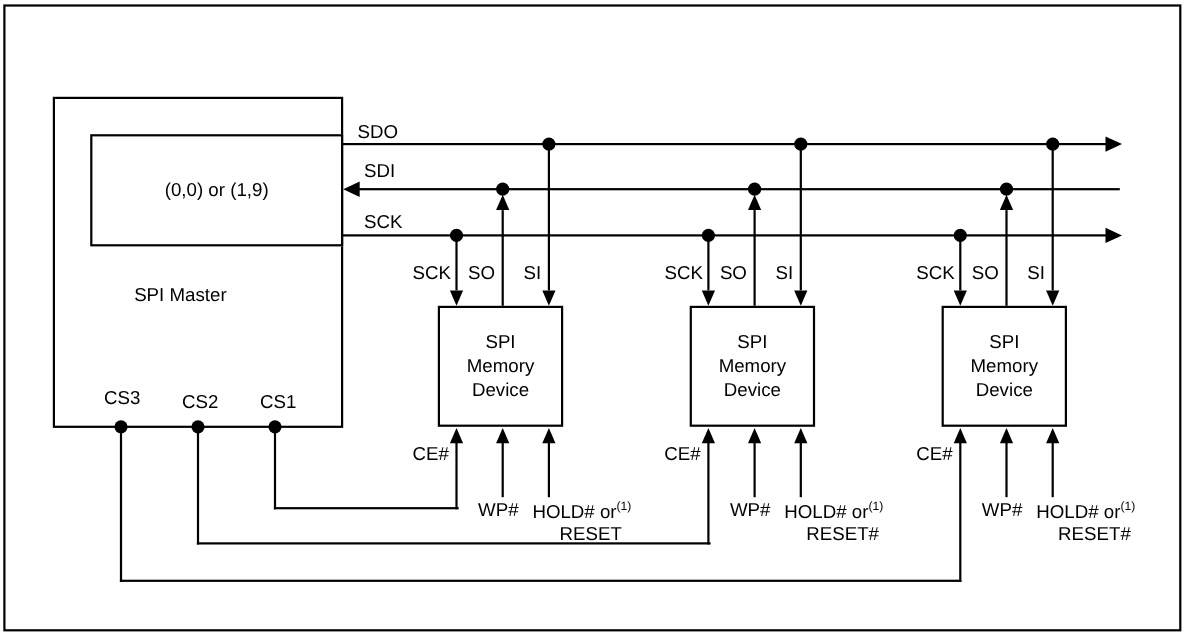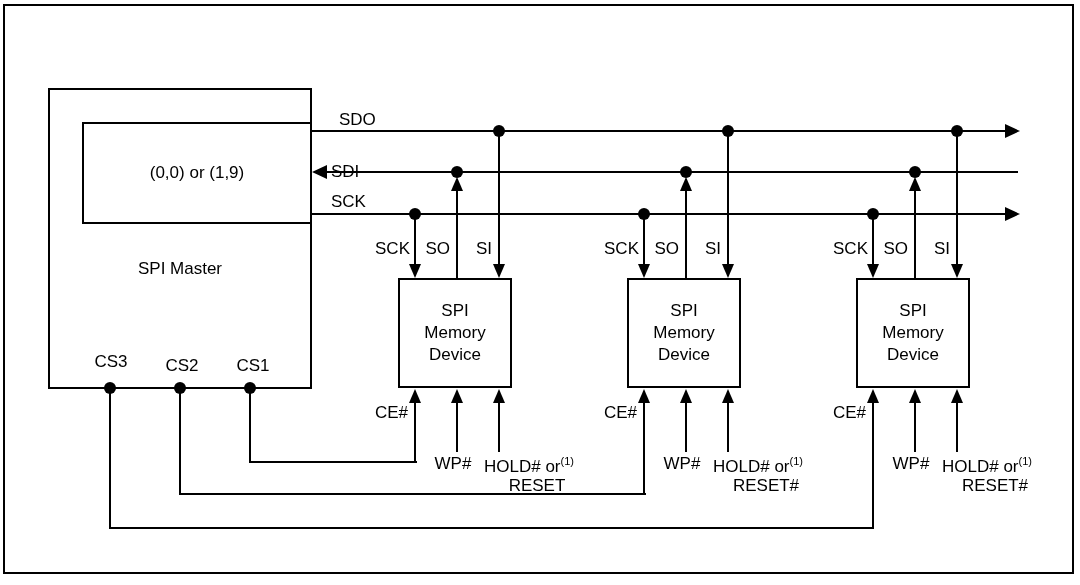--- a/index.html
+++ b/index.html
@@ -29,37 +29,37 @@
 <div class="canvas">
 
   <div class="frame"></div>
 
   <div class="box" style="left:48px;top:88px;width:264px;height:301px"></div>
   <div class="box" style="left:82px;top:122px;width:230px;height:102px">
     <div class="boxtext stack">
       <span>(0,0) or (1,9)</span>
     </div>
   </div>
-  <div class="lbl c stack" style="left:48px;top:259px;width:264px;line-height:20px">
+  <div class="lbl c stack" style="left:32px;top:259px;width:264px;line-height:20px">
     <span>SPI Master</span>
   </div>
   <div class="lbl c" style="left:81px;top:352px;width:60px">CS3</div>
   <div class="lbl c" style="left:152px;top:356px;width:60px">CS2</div>
   <div class="lbl c" style="left:223px;top:356px;width:60px">CS1</div>
   <div class="dot" style="left:104px;top:382px"></div>
   <div class="dot" style="left:174px;top:382px"></div>
   <div class="dot" style="left:244px;top:382px"></div>
 
   <div class="h" style="left:311px;top:130px;width:695px"></div>
   <div class="arr right" style="left:1005px;top:124px"></div>
-  <div class="lbl" style="left:339px;top:110px">SDO</div>
+  <div class="lbl" style="left:325px;top:110px">SDO</div>
 
   <div class="h" style="left:326px;top:171px;width:692px"></div>
   <div class="arr left" style="left:312px;top:165px"></div>
-  <div class="lbl" style="left:331px;top:162px">SDI</div>
+  <div class="lbl" style="left:331px;top:146px">SDI</div>
 
   <div class="h" style="left:311px;top:213px;width:695px"></div>
   <div class="arr right" style="left:1005px;top:207px"></div>
   <div class="lbl" style="left:331px;top:192px">SCK</div>
 
   <div class="v" style="left:249px;top:388px;height:75px"></div>
   <div class="h" style="left:249px;top:461px;width:168px"></div>
   <div class="v" style="left:179px;top:388px;height:107px"></div>
   <div class="h" style="left:179px;top:493px;width:467px"></div>
   <div class="v" style="left:109px;top:388px;height:141px"></div>

